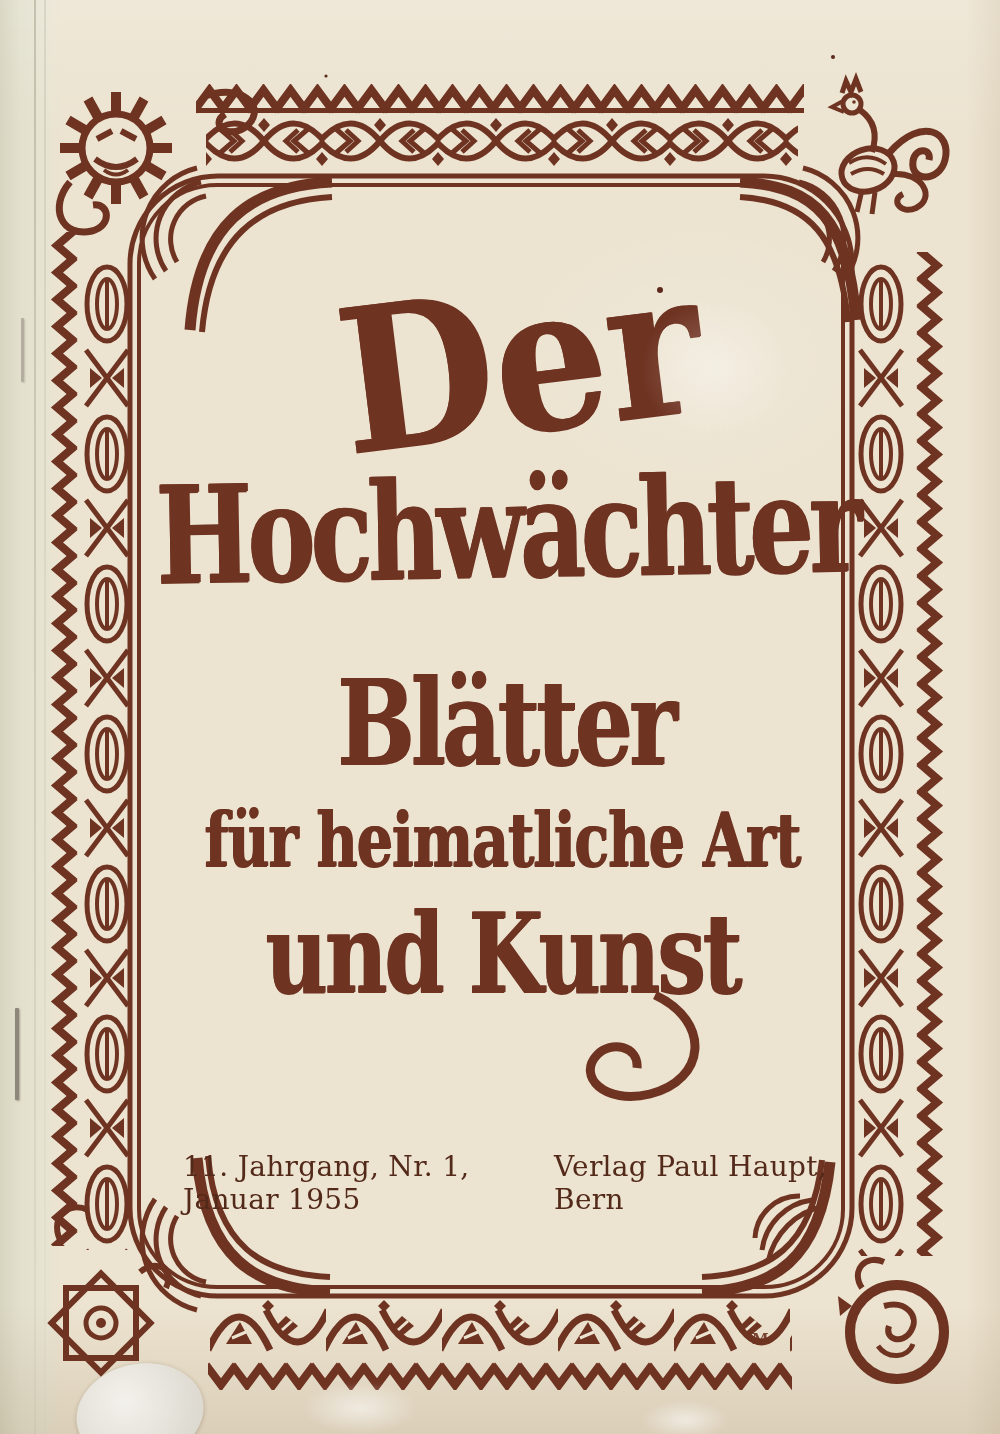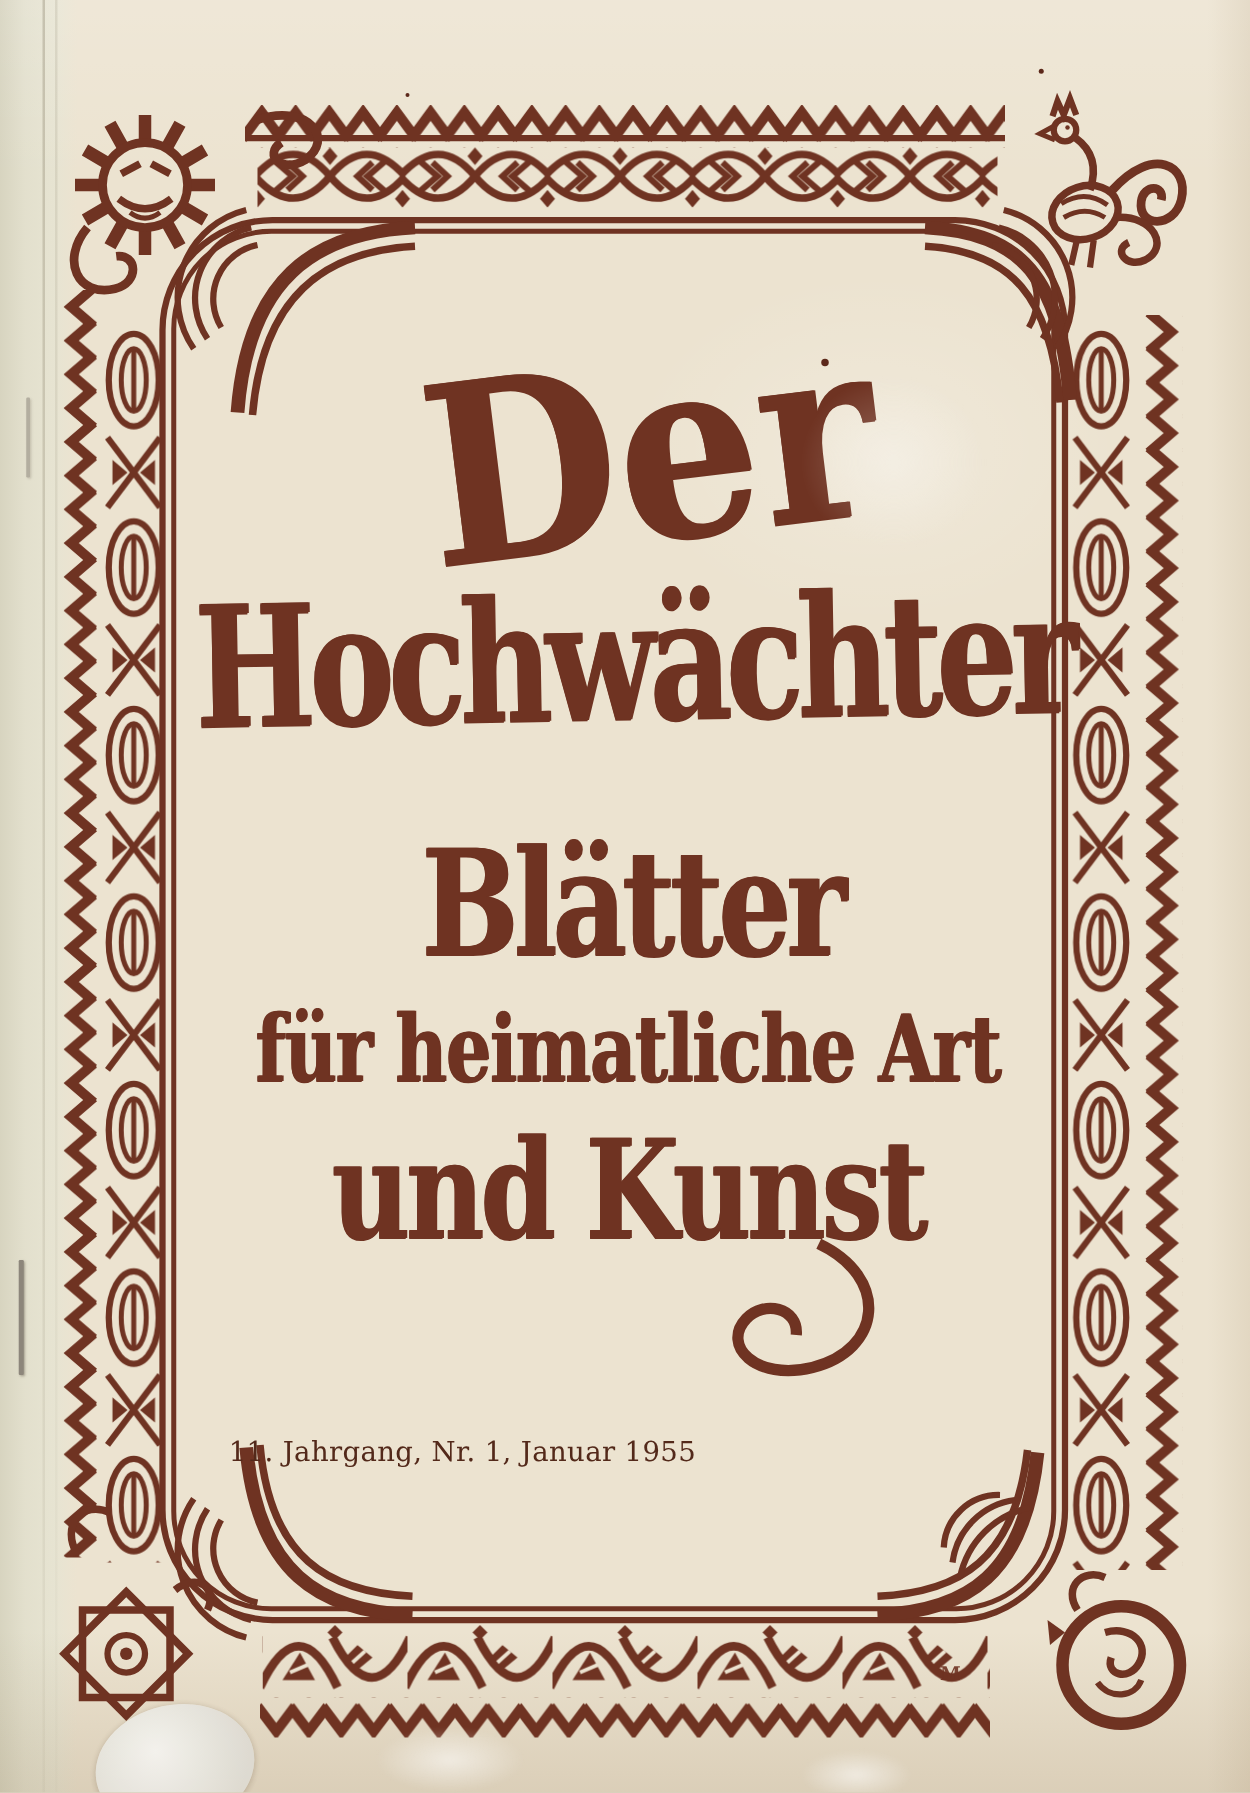--- a/index.html
+++ b/index.html
@@ -32,21 +32,21 @@
     text-shadow:1.2px 0 0 currentColor, 0 .8px 0 currentColor;
   }
   .t-der{left:505px;top:246px;font-size:178px;transform:translateX(-50%) rotate(-7deg) scaleY(1.12);}
   .t-hoch{left:505px;top:450px;font-size:102px;letter-spacing:-5px;transform:translateX(-50%) rotate(-1deg) scaleY(1.32);}
   .t-blaetter{left:505px;top:654px;font-size:92px;letter-spacing:-4px;transform:translateX(-50%) scaleY(1.28);}
   .t-fuer{left:502px;top:796px;font-size:57px;letter-spacing:-1px;transform:translateX(-50%) scaleY(1.30);}
   .t-und{left:502px;top:888px;font-size:86px;letter-spacing:-3px;transform:translateX(-50%) scaleY(1.28);}
   .imprint{
     position:absolute;left:183px;right:170px;top:1150px;
     display:flex;justify-content:space-between;align-items:baseline;
-    font-size:22px;color:#53291a;letter-spacing:.3px;
+    font-size:28px;color:#53291a;letter-spacing:.3px;
   }
   .monogram{position:absolute;left:752px;top:1330px;font-size:15px;font-weight:700;color:var(--ink);opacity:.9;}
   .sticker{
     position:absolute;left:76px;top:1364px;width:128px;height:98px;border-radius:50%;
     background:radial-gradient(circle at 40% 35%, #f4f3ee, #dedbd2 75%);
     box-shadow:0 1px 5px rgba(90,70,50,.3);transform:rotate(-12deg);opacity:.96;
   }
   .glare{position:absolute;border-radius:50%;background:radial-gradient(rgba(255,255,255,.55), rgba(255,255,255,0) 70%);filter:blur(2px);}
   .glare.g1{left:300px;top:1382px;width:120px;height:52px;}
   .glare.g2{left:640px;top:1400px;width:90px;height:40px;}
@@ -185,20 +185,21 @@
   </svg>
 
   <div class="fraktur t-der">Der</div>
   <div class="fraktur t-hoch">Hochwächter</div>
   <div class="fraktur t-blaetter">Blätter</div>
   <div class="fraktur t-fuer">für heimatliche Art</div>
   <div class="fraktur t-und">und Kunst</div>
 
   <div class="imprint">
     <span>11. Jahrgang, Nr. 1, Januar 1955</span>
+    <span>Verlag Paul Haupt, Bern</span>
   </div>
 
   <span class="monogram">M</span>
 
   <div class="crease c1"></div>
   <div class="crease c2"></div>
   <div class="staple s1"></div>
   <div class="staple s2"></div>
   <div class="glare g3"></div>
   <div class="glare g1"></div>

